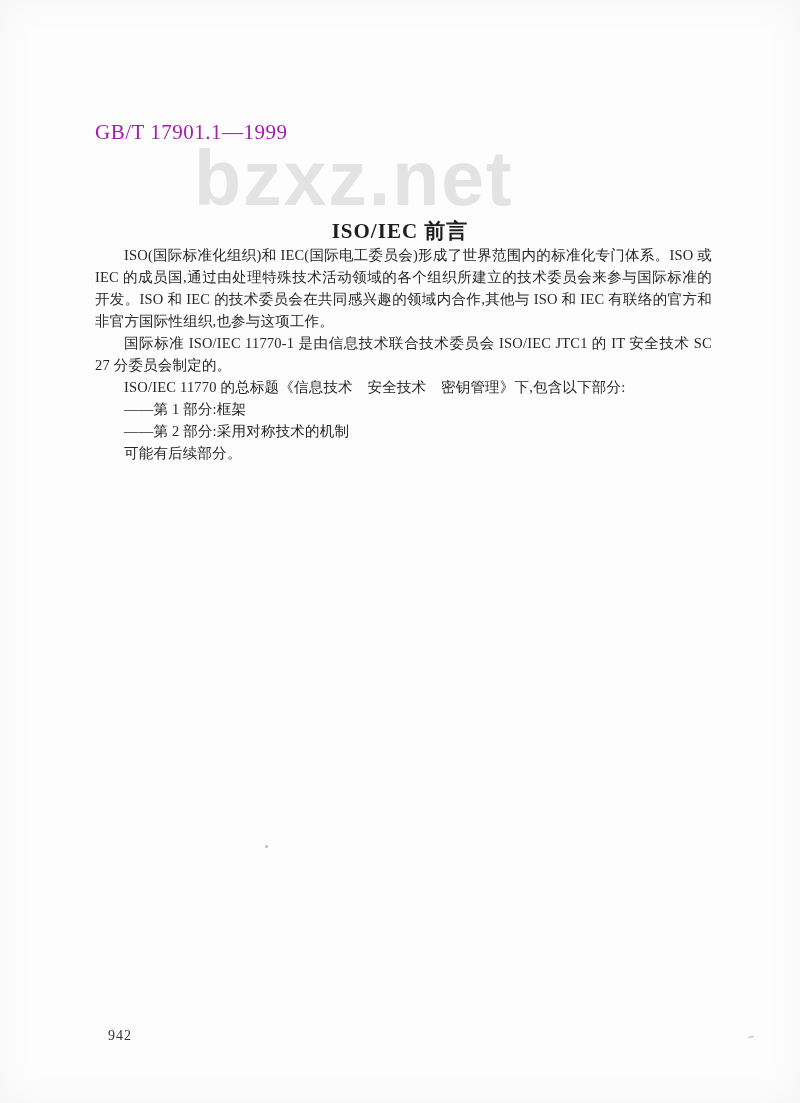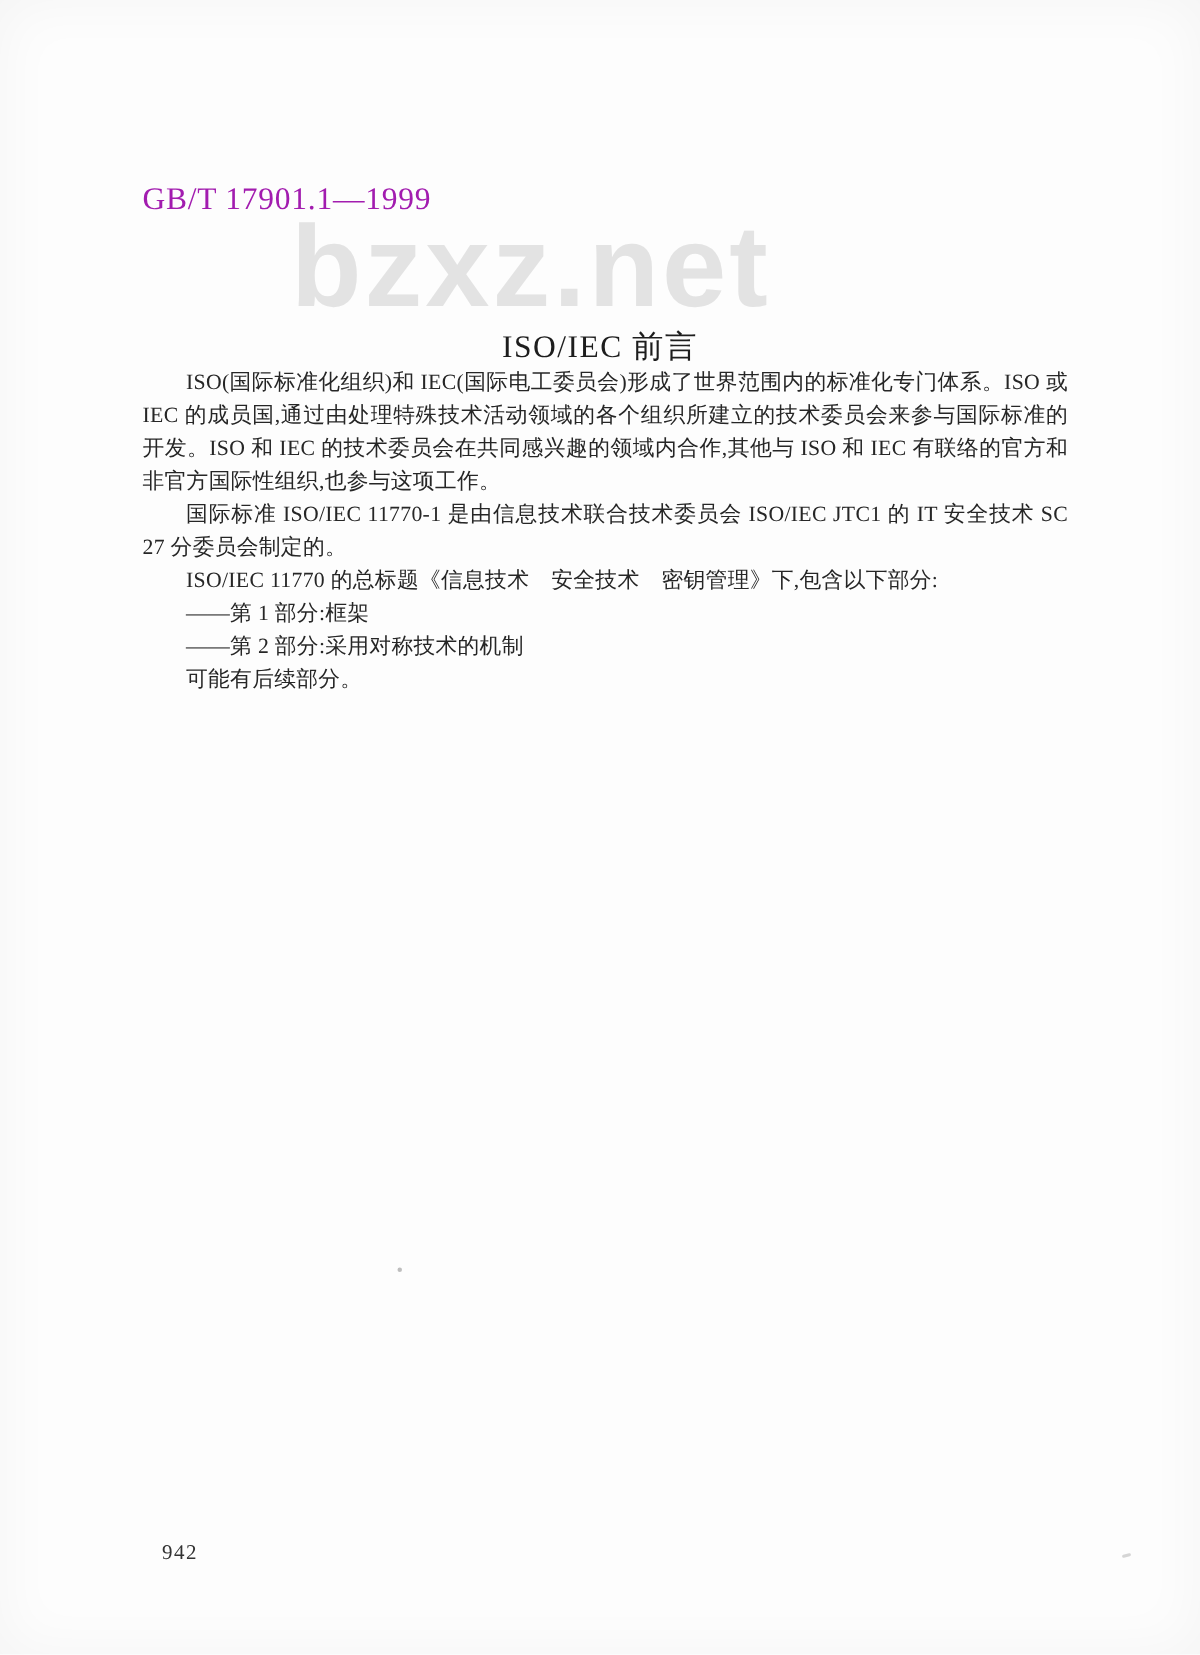--- a/index.html
+++ b/index.html
@@ -52,21 +52,21 @@
     white-space: nowrap;
   }
 
   .section-title {
     position: absolute;
     left: 0;
     top: 203px;
     width: 100%;
     z-index: 2;
     text-align: center;
-    font-weight: normal;
+    font-weight: bold;
     font-size: 21px;
     letter-spacing: 1px;
     color: #1d1d1d;
   }
 
   .body-text {
     position: absolute;
     left: 95px;
     top: 244px;
     width: 617px;

